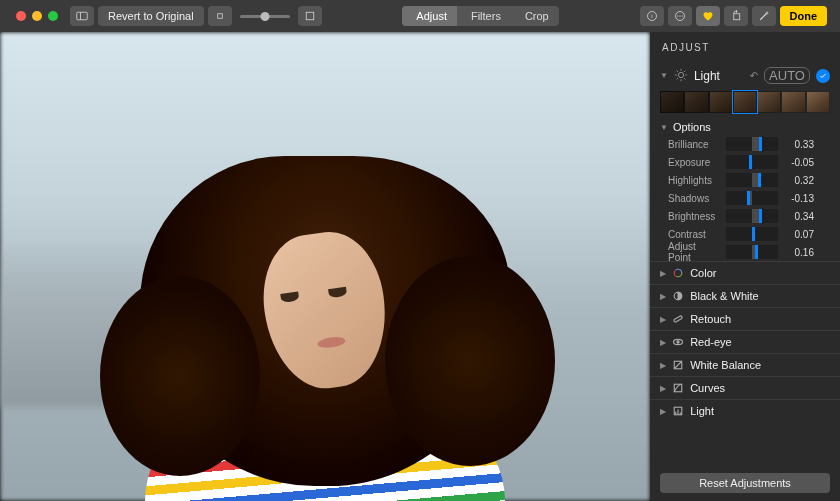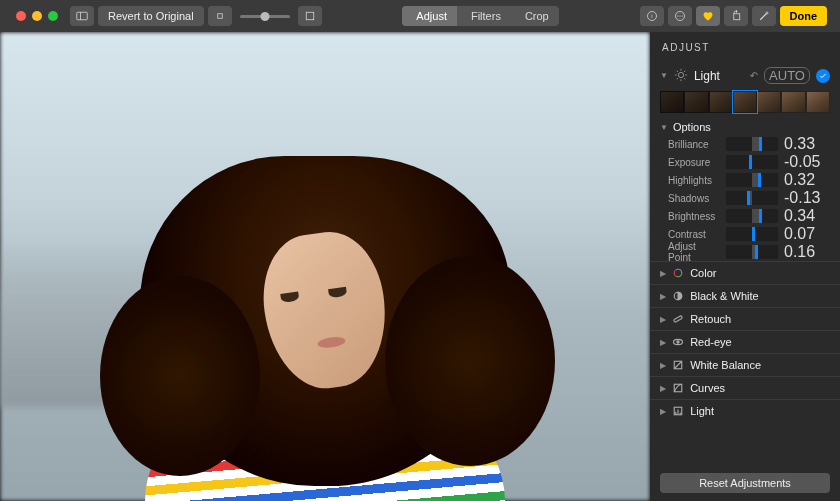--- a/index.html
+++ b/index.html
@@ -62,21 +62,21 @@
   .th:nth-child(5){filter:brightness(1.15)} .th:nth-child(6){filter:brightness(1.3)} .th:nth-child(7){filter:brightness(1.45)}
   
   .opt-head { display:flex; align-items:center; gap:5px; padding: 2px 10px; font-size:11px; color:#eee;}
   .opt-head .disc{font-size:8px; color:#888;}
   
   .sl-row { display:flex; align-items:center; padding: 1px 26px 1px 18px; gap:6px; height:18px;}
   .sl-row .lab { width:52px; font-size:10px; color:#aaa; }
   .sl-row .track { flex:1; height:14px; background:#1f1f1f; position:relative; cursor:pointer; display:flex; align-items:center;}
   .sl-row .fill { position:absolute; height:100%; background:#4a4a4a; }
   .sl-row .knob { position:absolute; width:3px; height:14px; background:#0a84ff; top:0;}
-  .sl-row .val { width:30px; text-align:right; font-size:16px; color:#ddd;}
+  .sl-row .val { width:30px; text-align:right; font-size:10px; color:#ddd;}
   
   .cat { display:flex; align-items:center; gap:6px; padding: 5px 10px; border-top:1px solid #3a3a3a; cursor:pointer; }
   .cat .disc { font-size:8px; color:#888;}
   .cat .ic { width:12px; height:12px; display:flex; align-items:center; justify-content:center;}
   .cat .ic svg { width:12px; height:12px; fill:none; stroke:#aaa; stroke-width:1.5;}
   .cat .nm { font-size:11px; color:#eee;}
   
   .resetbar { padding: 6px 10px 8px; margin-top:auto; }
   .resetbtn { width:100%; background:#555; color:#eee; border:none; border-radius:4px; height:20px; font-size:11px; cursor:pointer;}
 </style>

